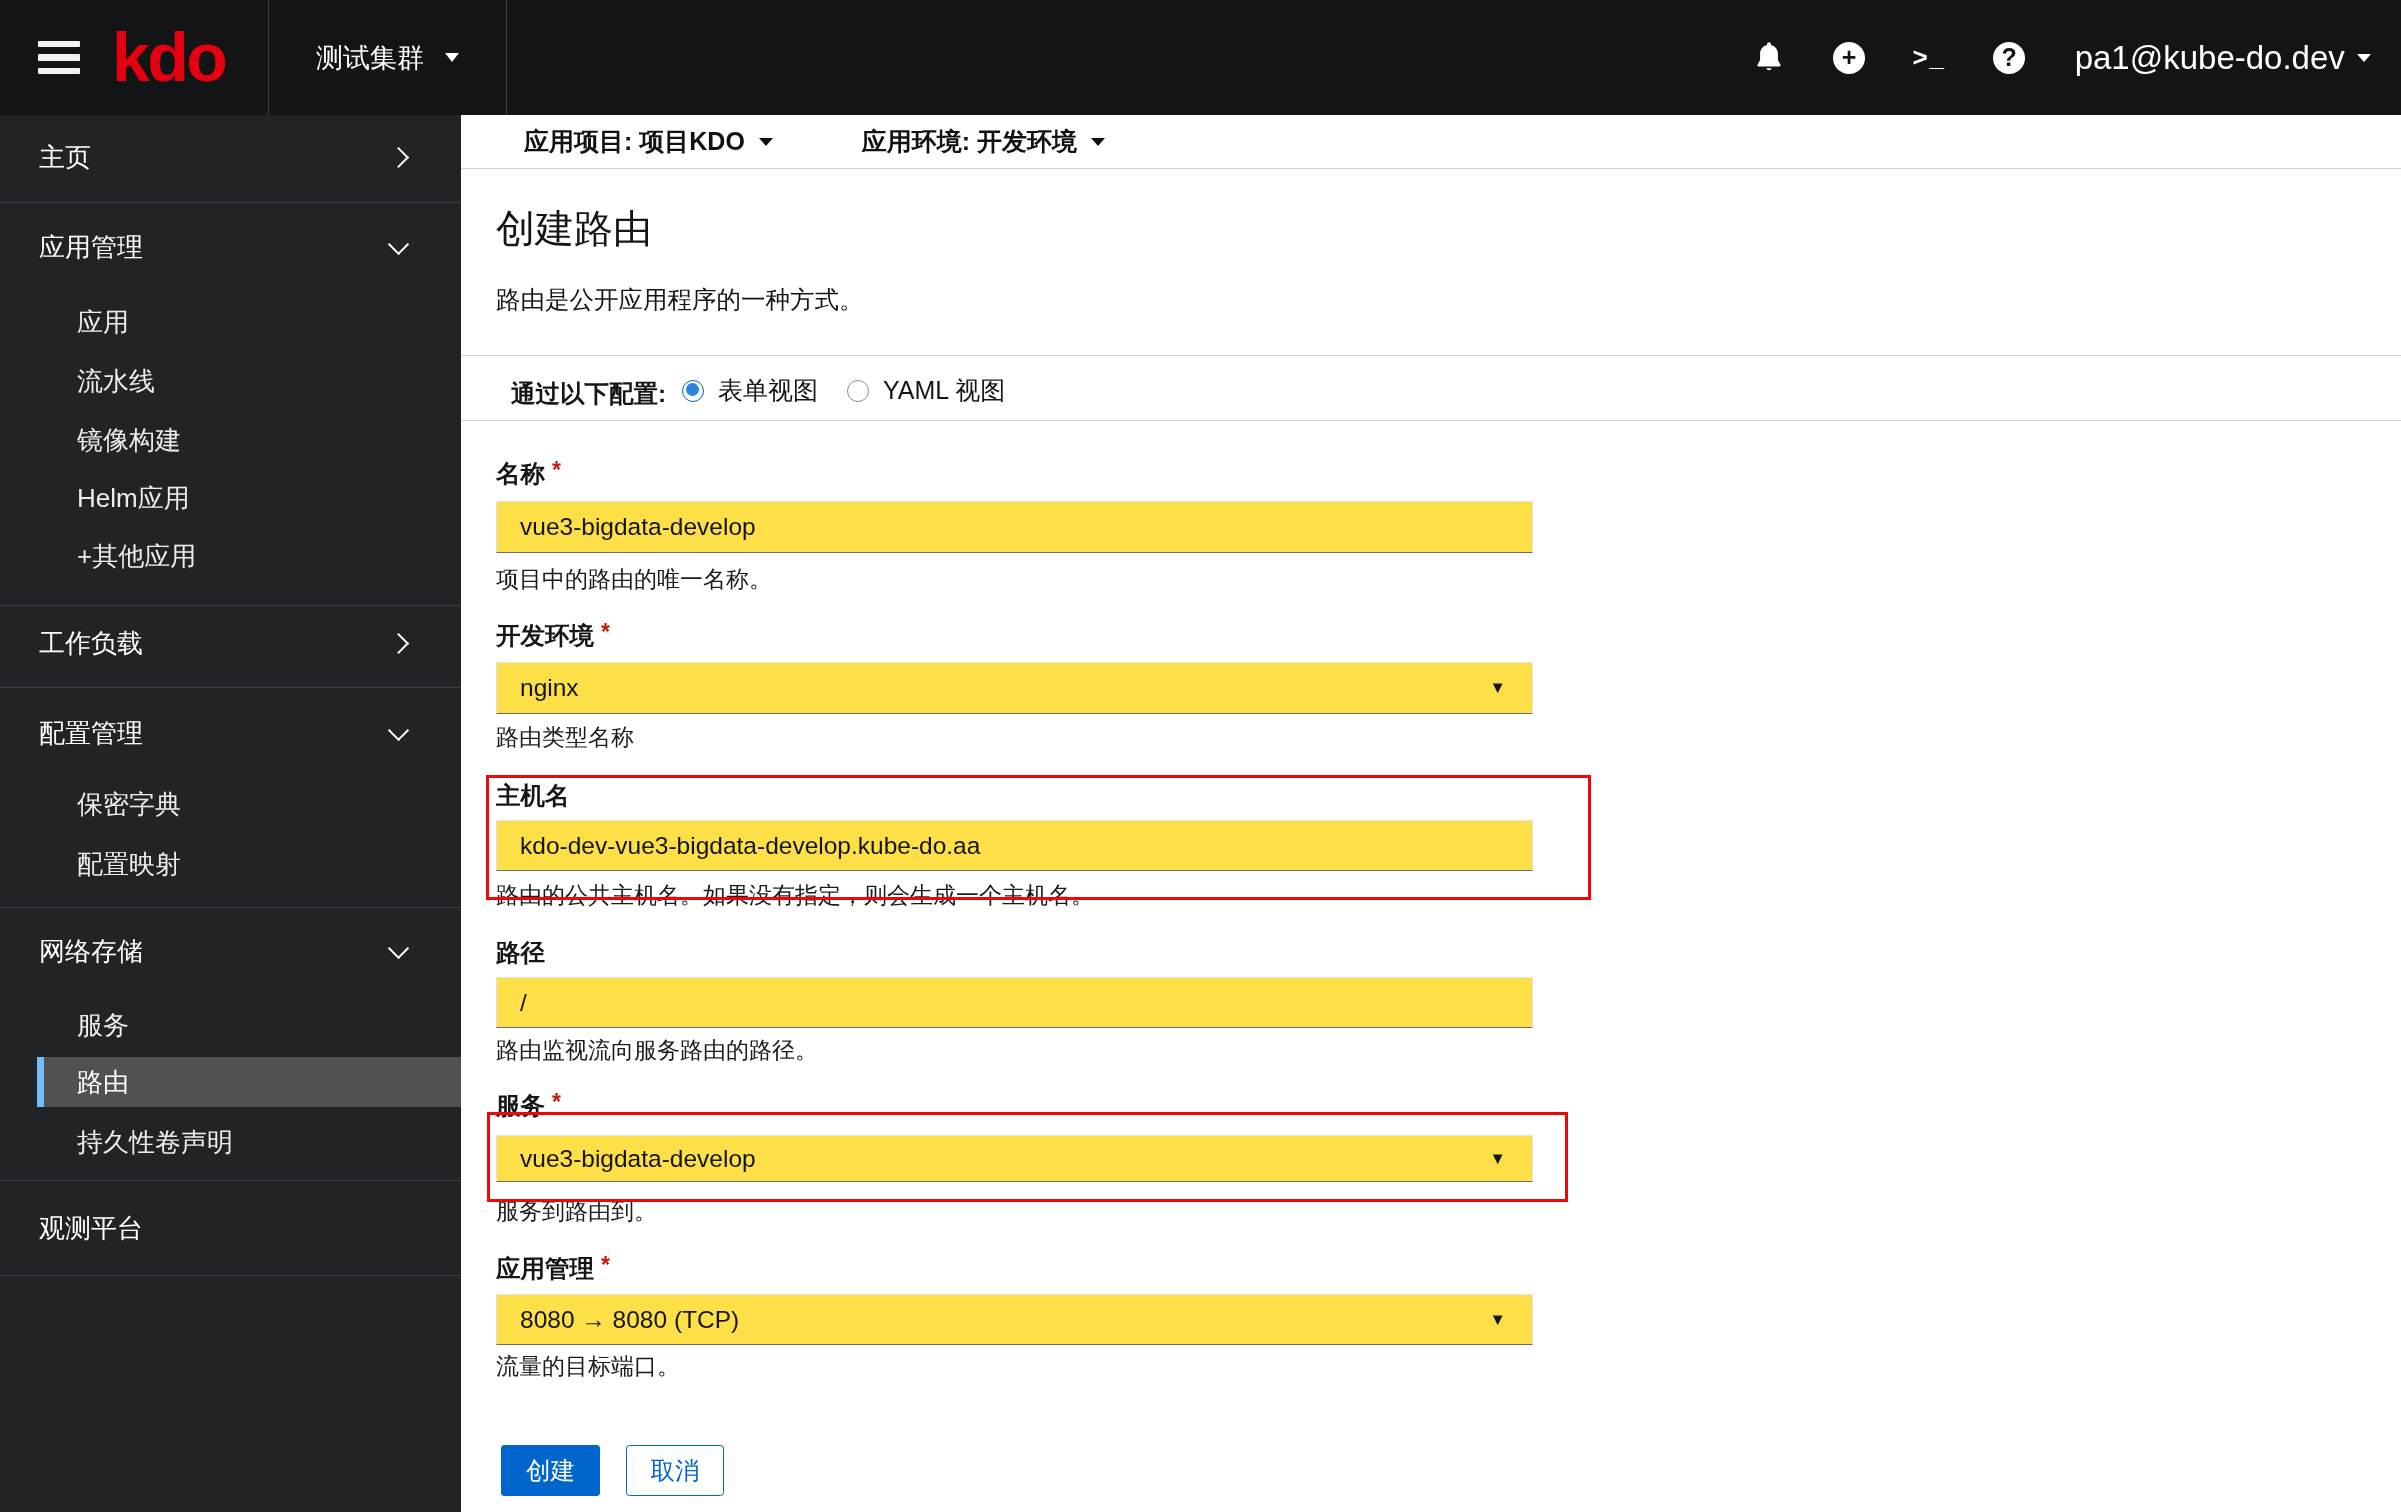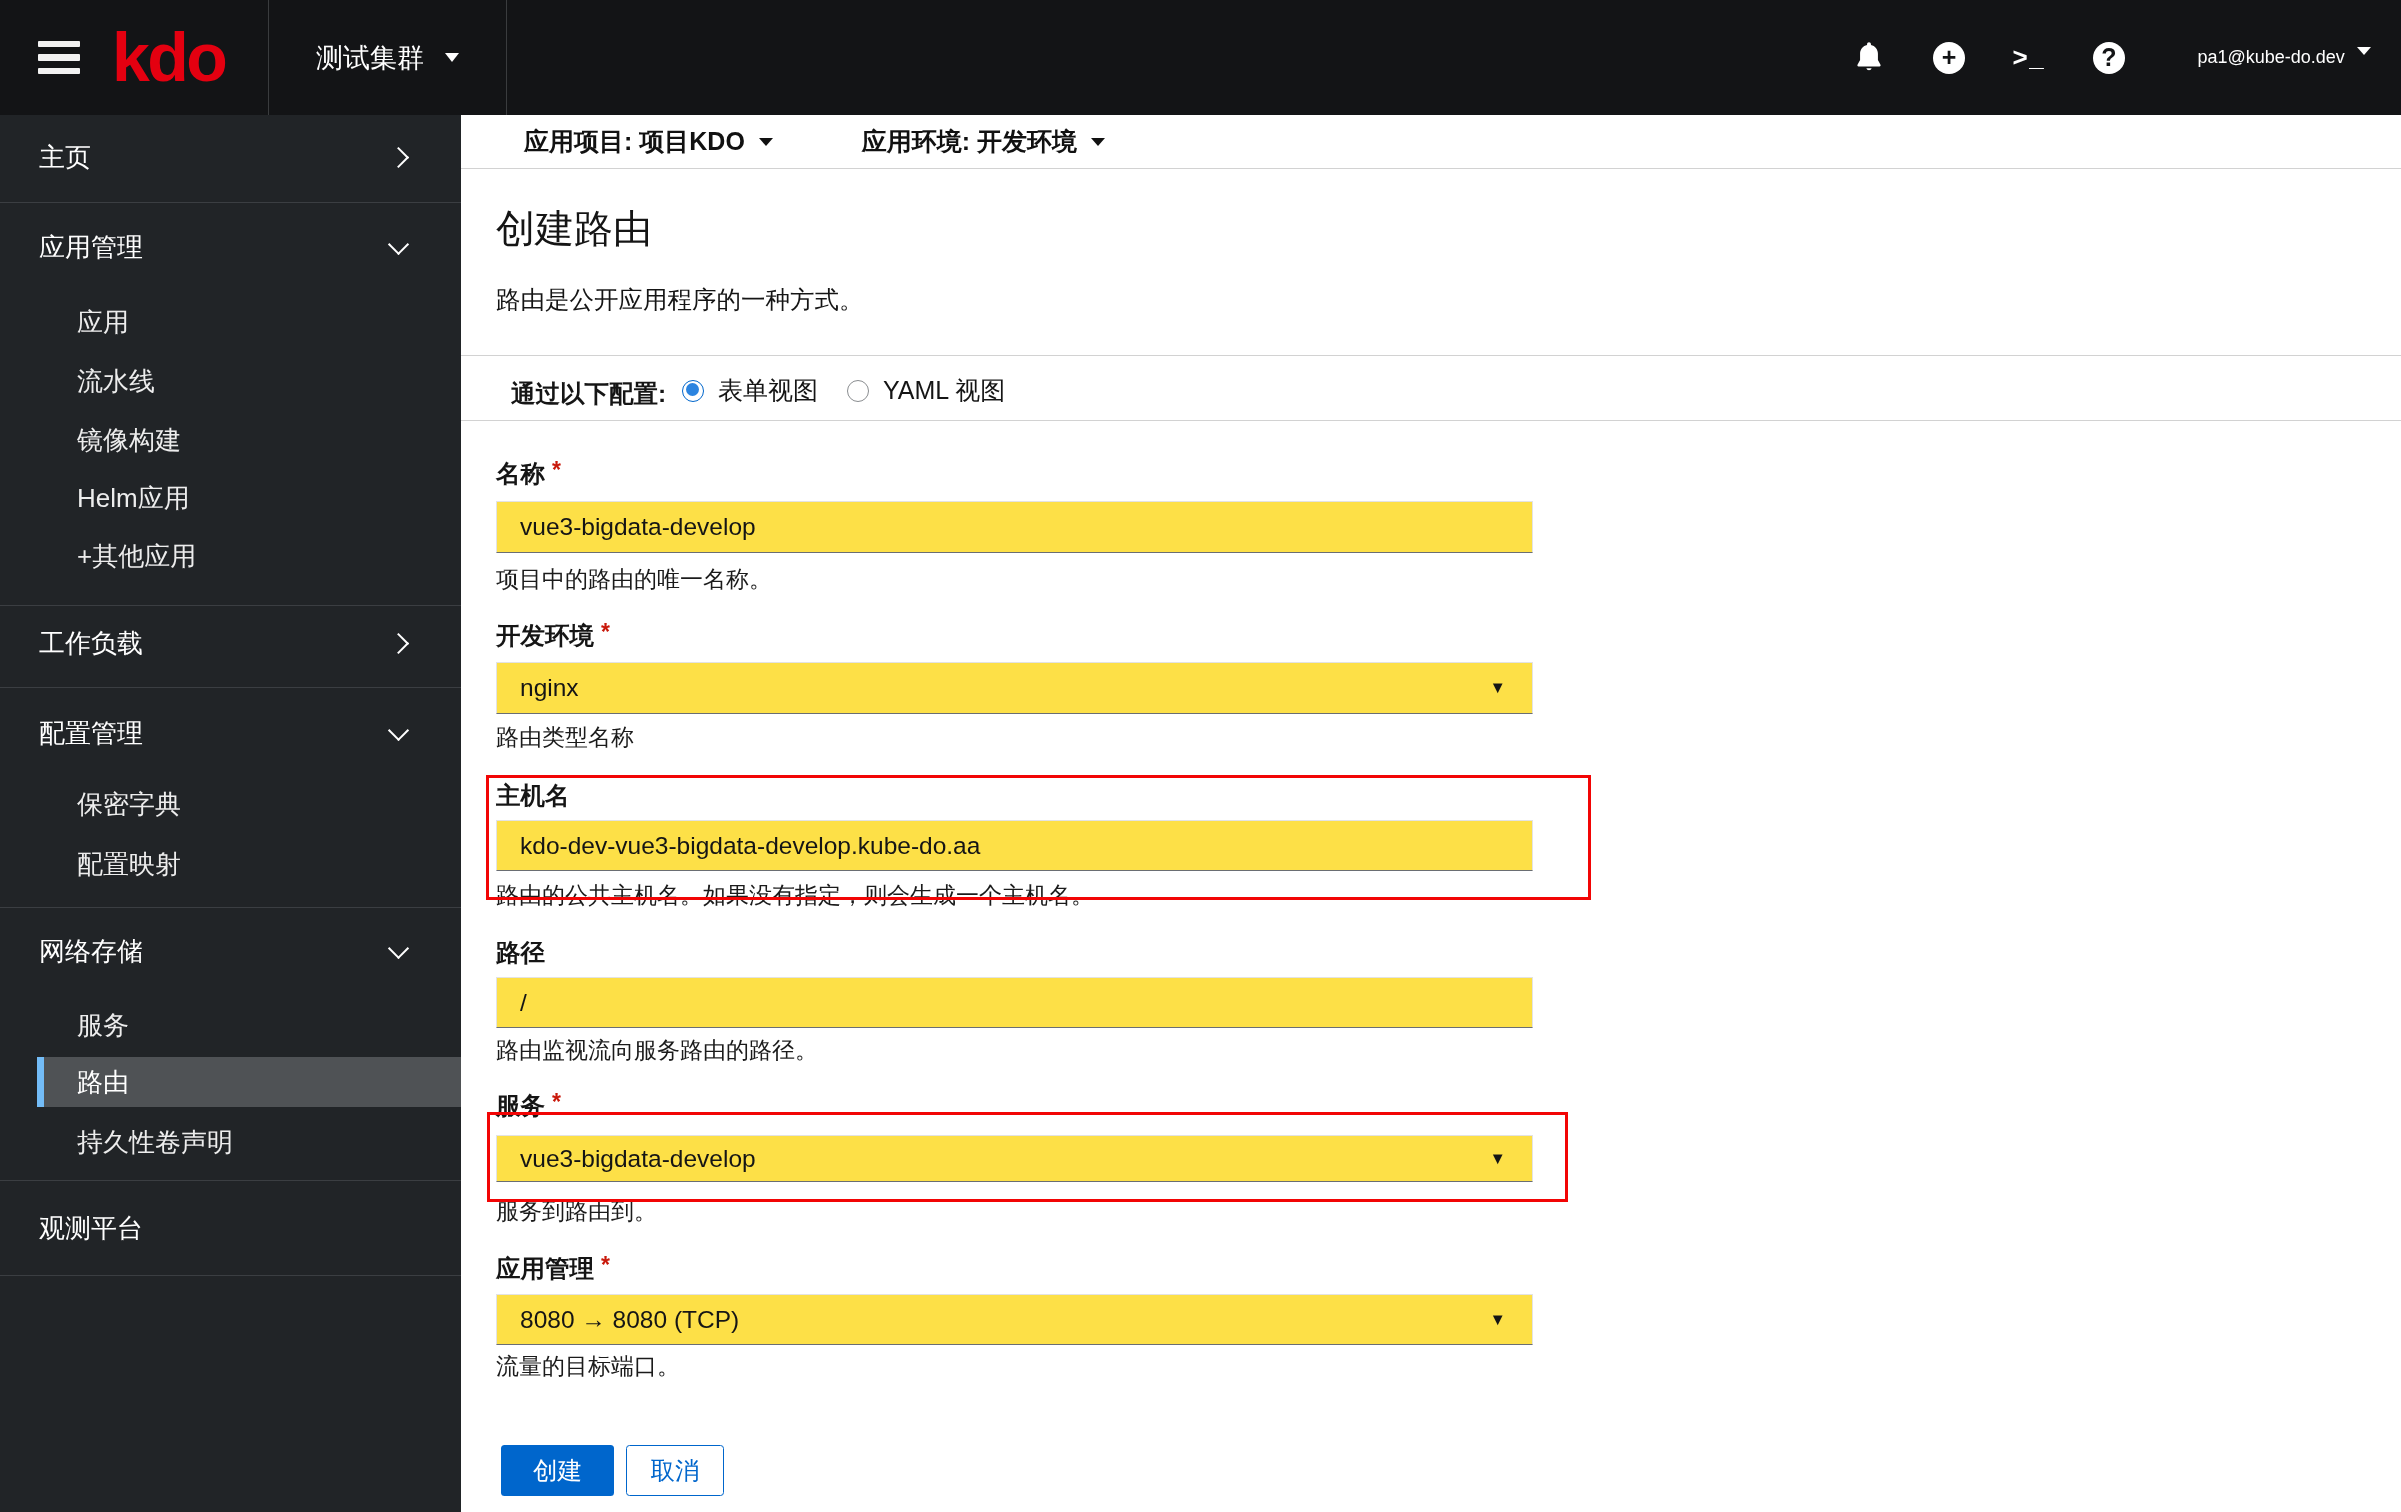--- a/index.html
+++ b/index.html
@@ -16,21 +16,21 @@
   .mast-sep{position:absolute;top:0;width:0.9px;height:115px;background:#3a3c3e;}
   .cluster{position:absolute;left:268px;top:0;width:239px;height:115px;display:flex;
            align-items:center;justify-content:center;gap:21px;color:#fff;font-size:27px;cursor:pointer;}
   .tri-down{width:0;height:0;border-left:7.9px solid transparent;border-right:7.9px solid transparent;
             border-top:9.6px solid #fff;display:inline-block;}
   .mast-right{position:absolute;right:30px;top:0;height:115px;display:flex;align-items:center;gap:45px;}
   .micon{width:35px;height:35px;display:flex;align-items:center;justify-content:center;cursor:pointer;}
   .circle-ico{width:32px;height:32px;border-radius:50%;background:#fff;color:#131416;
               display:flex;align-items:center;justify-content:center;font-size:25px;font-weight:700;line-height:1;}
   .term-ico{color:#fff;font-size:26px;font-weight:700;letter-spacing:1.7px;}
-  .user-chip{display:flex;align-items:flex-start;gap:12.2px;color:#fff;font-size:18px;cursor:pointer;margin-left:26px;}
+  .user-chip{display:flex;align-items:center;gap:12.2px;color:#fff;font-size:33px;cursor:pointer;margin-left:3px;}
   .user-chip .tri-down{border-left-width:7px;border-right-width:7px;border-top-width:8.7px;}
 
   
   .sidebar{position:absolute;left:0;top:115px;width:461px;height:1436px;background:#212427;}
   .nav-item{position:absolute;left:0;width:461px;height:35px;color:#fff;font-size:26px;
             line-height:35px;cursor:pointer;}
   .nav-item .lbl{position:absolute;left:39px;white-space:nowrap;}
   .nav-item.sub .lbl{left:77px;color:#ededed;}
   .nav-divider{position:absolute;left:0;width:461px;height:0.9px;background:#3b3e42;}
   .chev{position:absolute;left:391px;width:13px;height:13px;
@@ -70,21 +70,21 @@
   .txt{font-family:"Liberation Sans","DejaVu Sans",sans-serif;}
   .sel{display:flex;align-items:center;cursor:pointer;}
   .sel .selval{flex:1;}
   .sel .sel-caret{font-size:16.6px;color:#151515;margin-right:26px;}
   .fhelp{position:absolute;left:35px;font-size:23px;color:#1b1b1b;white-space:nowrap;}
 
   .annot{position:absolute;border:3.5px solid #f20505;pointer-events:none;}
 
   .btn{position:absolute;height:51px;box-sizing:border-box;border-radius:3.5px;font-size:24.5px;
        display:flex;align-items:center;justify-content:center;cursor:pointer;}
-  .btn-primary{left:40px;top:1330px;width:113px;background:#0066cc;color:#fff;border:none;}
+  .btn-primary{left:40px;top:1330px;width:99px;background:#0066cc;color:#fff;border:none;}
   .btn-secondary{left:165px;top:1330px;width:98px;background:#fff;color:#0066cc;border:0.9px solid #0066cc;}
 </style>
 </head>
 <body>
 
 <div id="app">
 
   <header class="masthead">
     <div class="burger">
         <span></span>

